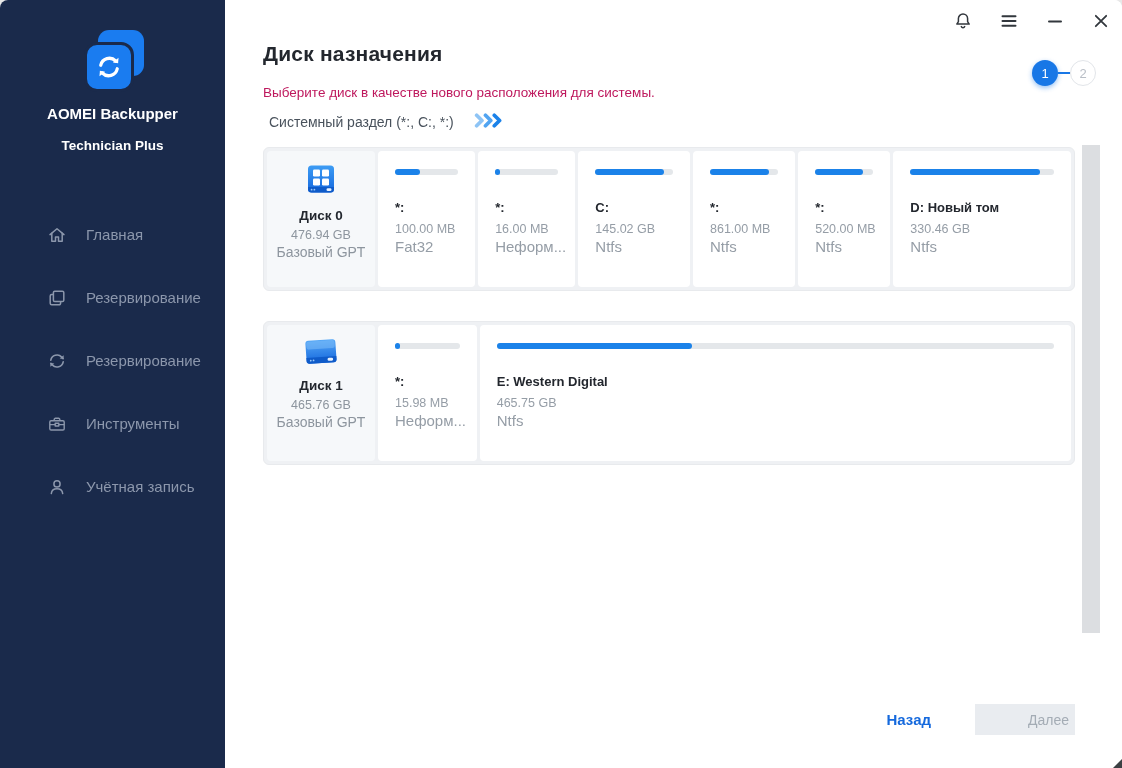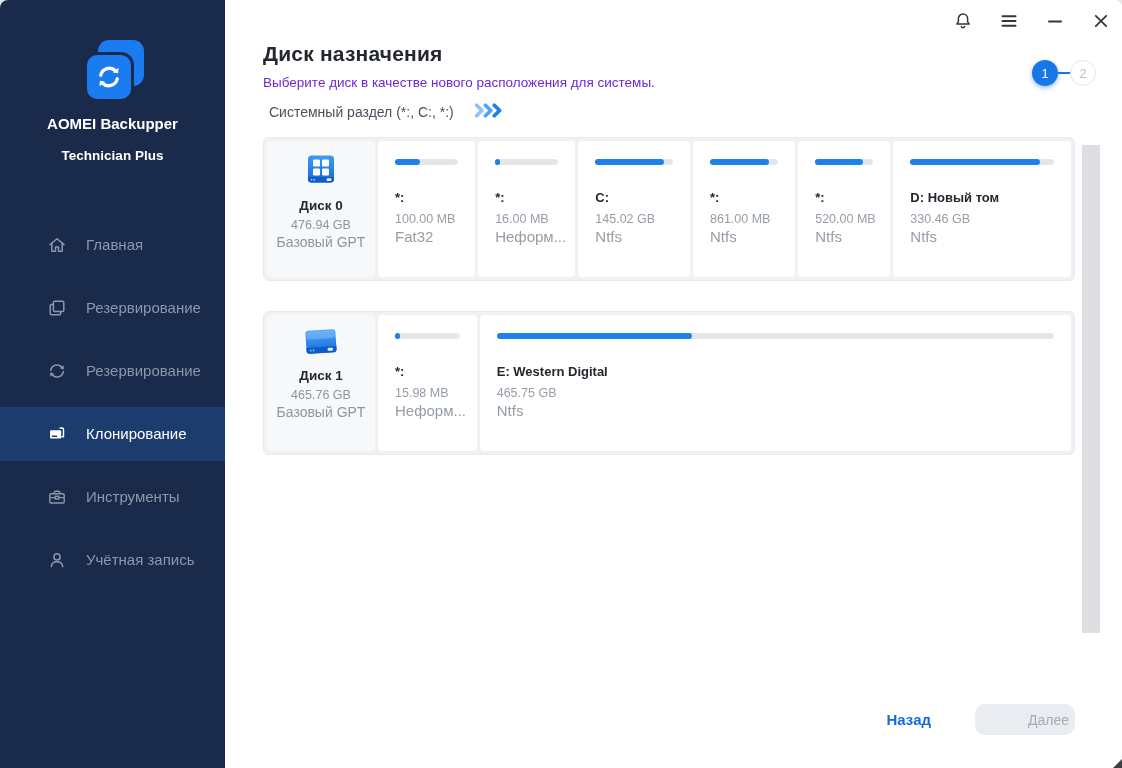--- a/index.html
+++ b/index.html
@@ -3,21 +3,21 @@
 <meta charset="utf-8">
 <style>
   * { margin:0; padding:0; box-sizing:border-box; }
   html,body { width:1122px; height:768px; overflow:hidden; background:#e8e8e8;
     font-family:"Liberation Sans", sans-serif; }
   .window { position:relative; display:flex; width:1122px; height:768px;
     background:#fff; border-radius:8px 8px 0 0; overflow:hidden; }
 
   
   .sidebar { flex:0 0 225px; background:#1a2a4b; color:#8c97ac; display:flex; flex-direction:column; }
-  .logo-area { padding-top:40px; display:flex; flex-direction:column; align-items:center; }
+  .logo-area { padding-top:30px; display:flex; flex-direction:column; align-items:center; }
   .logo { position:relative; width:74px; height:62px; }
   .logo-back { position:absolute; right:6px; top:0; width:46px; height:46px; border-radius:11px; background:#1a7cf0; }
   .logo-front { position:absolute; left:8px; bottom:0; width:50px; height:50px; border-radius:13px;
     background:#1a7cf0; border:3px solid #1a2a4b; display:flex; align-items:center; justify-content:center; }
   .app-name { margin-top:13px; font-size:15px; font-weight:bold; color:#fff; }
   .app-edition { margin-top:16px; font-size:13.5px; font-weight:bold; color:#fff; }
   .nav { margin-top:50px; display:flex; flex-direction:column; }
   .nav-item { display:flex; align-items:center; gap:19px; height:54px; margin:4.5px 0;
     padding-left:47px; font-size:15px; cursor:pointer; }
   .nav-item .nicon { width:20px; height:20px; display:flex; align-items:center; justify-content:center; }
@@ -31,42 +31,42 @@
 
   .steps { position:absolute; top:60px; right:26px; display:flex; align-items:center; z-index:4; }
   .step-circle { width:26px; height:26px; border-radius:50%; display:flex; align-items:center; justify-content:center;
     font-size:13px; }
   .step-circle.active { background:#1877e6; color:#fff; box-shadow:0 2px 5px rgba(24,119,230,.45); }
   .step-circle.inactive { background:#fff; border:1.5px solid #e2e5e9; color:#b8bec6; }
   .step-connector { width:12px; height:2px; background:#1877e6; }
 
   .header { padding:42px 47px 0 38px; }
   .page-title { font-size:21px; font-weight:bold; color:#23272e; letter-spacing:.2px; }
-  .page-subtitle { margin-top:9px; font-size:13.5px; color:#6d28d9; }
+  .page-subtitle { margin-top:19px; font-size:13.5px; color:#be185d; }
   .source-row { margin-top:13px; padding-left:6px; display:flex; align-items:center; gap:20px;
     font-size:14px; color:#49525c; }
 
   .disk-list { margin:16px 47px 0 38px; display:flex; flex-direction:column; gap:30px; }
   .disk-row { display:flex; gap:3px; background:#eff1f4; border:1px solid #e8eaed; border-radius:6px;
     padding:3px; height:144px; cursor:pointer; }
   .disk-card { flex:0 0 108px; background:#f6f8fa; border-radius:4px; display:flex; flex-direction:column;
     align-items:center; padding-top:9px; }
   .disk-card .dname { margin-top:4px; font-size:13.5px; font-weight:bold; color:#23272e; }
   .disk-card .dsize { margin-top:5px; font-size:12.5px; color:#8d959e; }
   .disk-card .dtype { margin-top:2px; font-size:14px; color:#8d959e; }
   .part-card { background:#fff; border-radius:4px; padding:18px 17px 0 17px; min-width:0; overflow:hidden; }
   .bar { height:6px; width:100%; background:#e4e7ea; border-radius:3px; }
   .bar-fill { height:6px; background:#1b82e9; border-radius:3px; }
   .plabel { margin-top:25px; font-size:13px; font-weight:bold; color:#23272e; white-space:nowrap; }
   .psize { margin-top:7px; font-size:12.5px; color:#959da6; white-space:nowrap; }
   .pfs { margin-top:2px; font-size:15px; color:#959da6; white-space:nowrap; }
 
   .footer { position:absolute; right:47px; bottom:33px; display:flex; align-items:center; gap:44px; }
   .back-link { font-size:15px; font-weight:bold; color:#1569dd; cursor:pointer; }
-  .next-btn { width:100px; height:31px; border:none; border-radius:10px; background:#e9ecf0;
+  .next-btn { width:100px; height:31px; border:none; border-radius:0; background:#e9ecf0;
     color:#a4acb5; font-size:14px; font-family:"Liberation Sans", sans-serif;padding-left:47px; }
 
   .scrollbar-thumb { position:absolute; top:145px; right:22px; width:18px; height:488px; background:#dcdee1; }
   .resize-grip { position:absolute; right:0; bottom:0; width:0; height:0;
     border-left:9px solid transparent; border-bottom:9px solid #3c4043; }
 </style>
 </head>
 <body>
 
 <div class="window">
@@ -109,30 +109,20 @@
         <div class="nav-item">
           <span class="nicon">
             <svg width="20" height="20" viewBox="0 0 20 20" fill="none" stroke="currentColor" stroke-width="1.6" stroke-linecap="round">
               <path d="M16.2 10.8a6.3 6.3 0 0 1-10.9 3.1L3.9 12.4"></path>
               <path d="M3.8 9.2A6.3 6.3 0 0 1 14.7 6.1l1.4 1.5"></path>
               <path d="M16.7 4.2l-.2 3.9-3.8-.6z" fill="currentColor" stroke="none"></path>
               <path d="M3.3 15.8l.2-3.9 3.8.6z" fill="currentColor" stroke="none"></path>
             </svg>
           </span>
           <span>Резервирование</span>
-        </div>
-        <div class="nav-item selected">
-          <span class="nicon">
-            <svg width="20" height="20" viewBox="0 0 20 20" fill="none" stroke="currentColor" stroke-width="1.4" stroke-linejoin="round">
-              <path d="M12.6 4h2.5a1.4 1.4 0 0 1 1.4 1.4v7.4h-2"></path>
-              <rect x="3" y="6.3" width="11.2" height="8.2" rx="1.1" fill="currentColor" stroke="none"></rect>
-              <path d="M5.4 12.2h4.2" stroke="#1d3c6e" stroke-width="1.6" stroke-linecap="round"></path>
-            </svg>
-          </span>
-          <span>Клонирование</span>
         </div>
         <div class="nav-item">
           <span class="nicon">
             <svg width="20" height="20" viewBox="0 0 20 20" fill="none" stroke="currentColor" stroke-width="1.4" stroke-linejoin="round">
               <rect x="2.8" y="6.7" width="14.4" height="9.3" rx="1.3"></rect>
               <path d="M7.2 6.7V5.5a1.2 1.2 0 0 1 1.2-1.2h3.2a1.2 1.2 0 0 1 1.2 1.2v1.2"></path>
               <path d="M2.8 10.6h5.4m3.6 0h5.4"></path>
               <rect x="8.2" y="9.3" width="3.6" height="2.7"></rect>
             </svg>
           </span>

